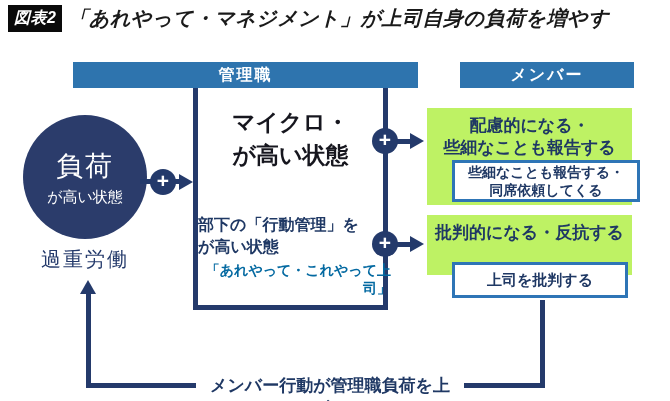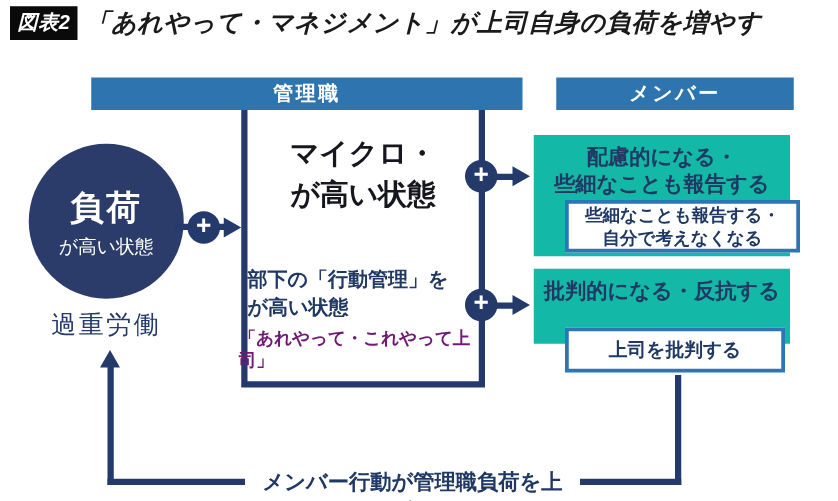--- a/index.html
+++ b/index.html
@@ -8,38 +8,38 @@
 
   
   .title-row { position: absolute; left: 8px; top: 5px; display: flex; align-items: center; gap: 6px; font-style: italic; }
   .title-badge { background: #0a0a0a; color: #ffffff; font-weight: bold; font-size: 16px; padding: 3px 6px; letter-spacing: 0.5px; }
   .title-text { color: #1a1a1a; font-weight: bold; font-size: 20px; letter-spacing: 0.5px; }
 
   
   .bar { position: absolute; height: 26px; background: #2e74ae; color: #ffffff; font-weight: bold; font-size: 16px;
          display: flex; align-items: center; justify-content: center; letter-spacing: 2px; z-index: 6; }
   .bar-manager { left: 25px; top: 62px; width: 345px; margin-left: 48px; }
-  .bar-member  { left: 445px; top: 62px; width: 190px; }
+  .bar-member  { left: 460px; top: 62px; width: 174px; }
 
   
   .mm-box { position: absolute; left: 193px; top: 73px; width: 195px; height: 237px;
             border: 5px solid #243a6b; background: transparent; z-index: 3; }
 
   .mm-title { position: absolute; left: 198px; top: 106px; width: 185px; text-align: center;
               font-weight: bold; font-size: 23px; line-height: 1.45; color: #16161e; z-index: 4; }
   .mm-desc  { position: absolute; left: 198px; top: 214px; width: 185px; text-align: left;
               font-weight: bold; font-size: 16px; line-height: 1.4; color: #1f3864; z-index: 4; }
-  .mm-quote { position: absolute; left: 191px; top: 262px; width: 200px; text-align: left;
-              font-weight: bold; font-size: 14px; color: #701a75; z-index: 4; }
+  .mm-quote { position: absolute; left: 191px; top: 262px; width: 200px; text-align: right;
+              font-weight: bold; font-size: 14px; color: #0369a1; z-index: 4; }
 
   
   .load-circle { position: absolute; left: 23px; top: 115px; width: 124px; height: 124px; border-radius: 50%;
                  background: #2b3c6b; color: #ffffff; display: flex; flex-direction: column;
                  align-items: center; justify-content: center; z-index: 4; }
-  .load-main { font-weight: bold; font-size: 27px; letter-spacing: 2px; }
+  .load-main { font-weight: normal; font-size: 27px; letter-spacing: 2px; }
   .load-sub  { font-weight: normal; font-size: 15px; margin-top: 4px; }
   .load-caption { position: absolute; left: 5px; top: 246px; width: 160px; text-align: center;
                   font-weight: normal; font-size: 20px; letter-spacing: 2px; color: #243a6b; }
 
   
   .plus-circle { position: absolute; width: 26px; height: 26px; border-radius: 50%; background: #243a6b;
                  color: #ffffff; font-weight: bold; font-size: 21px; line-height: 24px; text-align: center; z-index: 7; }
   .plus-left { left: 150px; top: 169px; }
   .plus-r1   { left: 372px; top: 128px; }
   .plus-r2   { left: 372px; top: 231px; }
@@ -61,21 +61,21 @@
   
   .seg-fb-down   { left: 540px; top: 300px; width: 5px; height: 88px; }
   .seg-fb-bottom { left: 86px;  top: 383px; width: 459px; height: 5px; }
   .seg-fb-up     { left: 86px;  top: 292px; width: 5px; height: 96px; }
   .ah-fb-up      { left: 80px;  top: 280px; }
   .feedback-label { position: absolute; left: 196px; top: 374px; width: 268px; text-align: center;
                     background: #ffffff; padding: 0 6px; font-weight: bold; font-size: 17px;
                     color: #1f3864; z-index: 6; }
 
   
-  .outcome-box { position: absolute; left: 427px; width: 205px; background: #14b8a6; z-index: 4; }
+  .outcome-box { position: absolute; left: 427px; width: 205px; background: #bef264; z-index: 4; }
   .outcome1 { top: 108px; height: 97px; }
   .outcome2 { top: 215px; height: 60px; }
   .outcome-label { text-align: center; font-weight: bold; font-size: 17px; line-height: 1.3;
                    color: #1f3864; padding-top: 7px; }
   .detail-box { position: absolute; background: #ffffff; border: 3px solid #2e75b6; z-index: 5;
                 display: flex; align-items: center; justify-content: center; text-align: center;
                 font-weight: bold; color: #1f3864; }
   .detail1 { left: 452px; top: 160px; width: 188px; height: 42px; font-size: 14px; line-height: 1.3; }
   .detail2 { left: 452px; top: 262px; width: 176px; height: 36px; font-size: 15px; }
 </style>
@@ -124,21 +124,21 @@
 
   <div class="outcome-box outcome1">
     <div class="outcome-label">
       <div>配慮的になる・</div>
       <div>些細なことも報告する</div>
     </div>
   </div>
   <div class="detail-box detail1">
     <div>
       <div>些細なことも報告する・</div>
-      <div>自分で考えなくなる</div>
+      <div>同席依頼してくる</div>
     </div>
   </div>
 
   <div class="outcome-box outcome2">
     <div class="outcome-label">批判的になる・反抗する</div>
   </div>
   <div class="detail-box detail2">上司を批判する</div>
 
   <div class="line seg-fb-down"></div>
   <div class="line seg-fb-bottom"></div>

